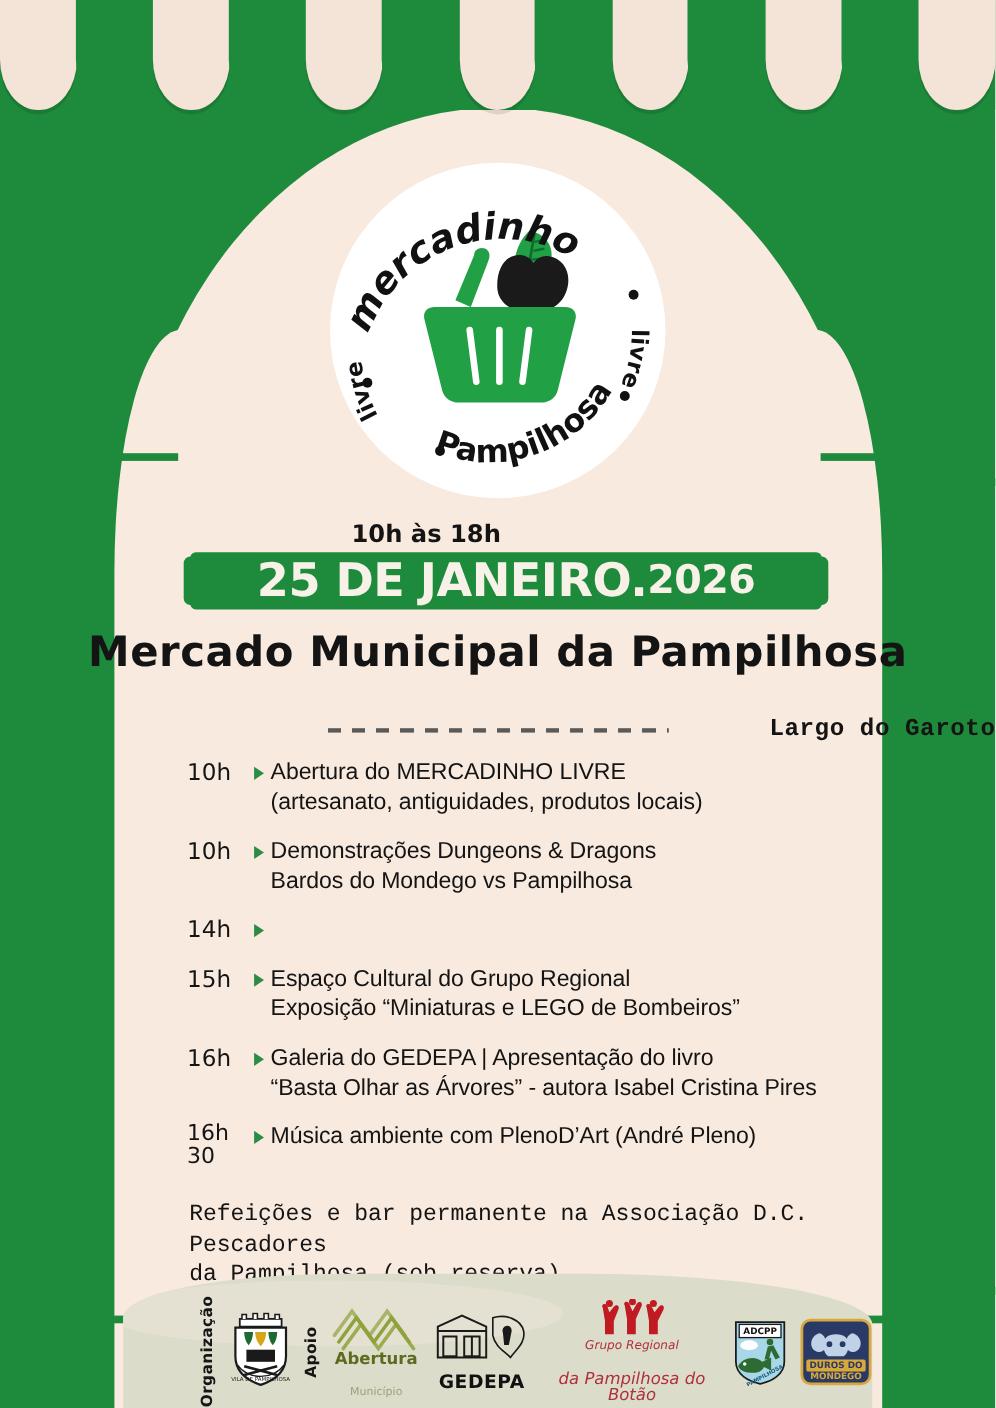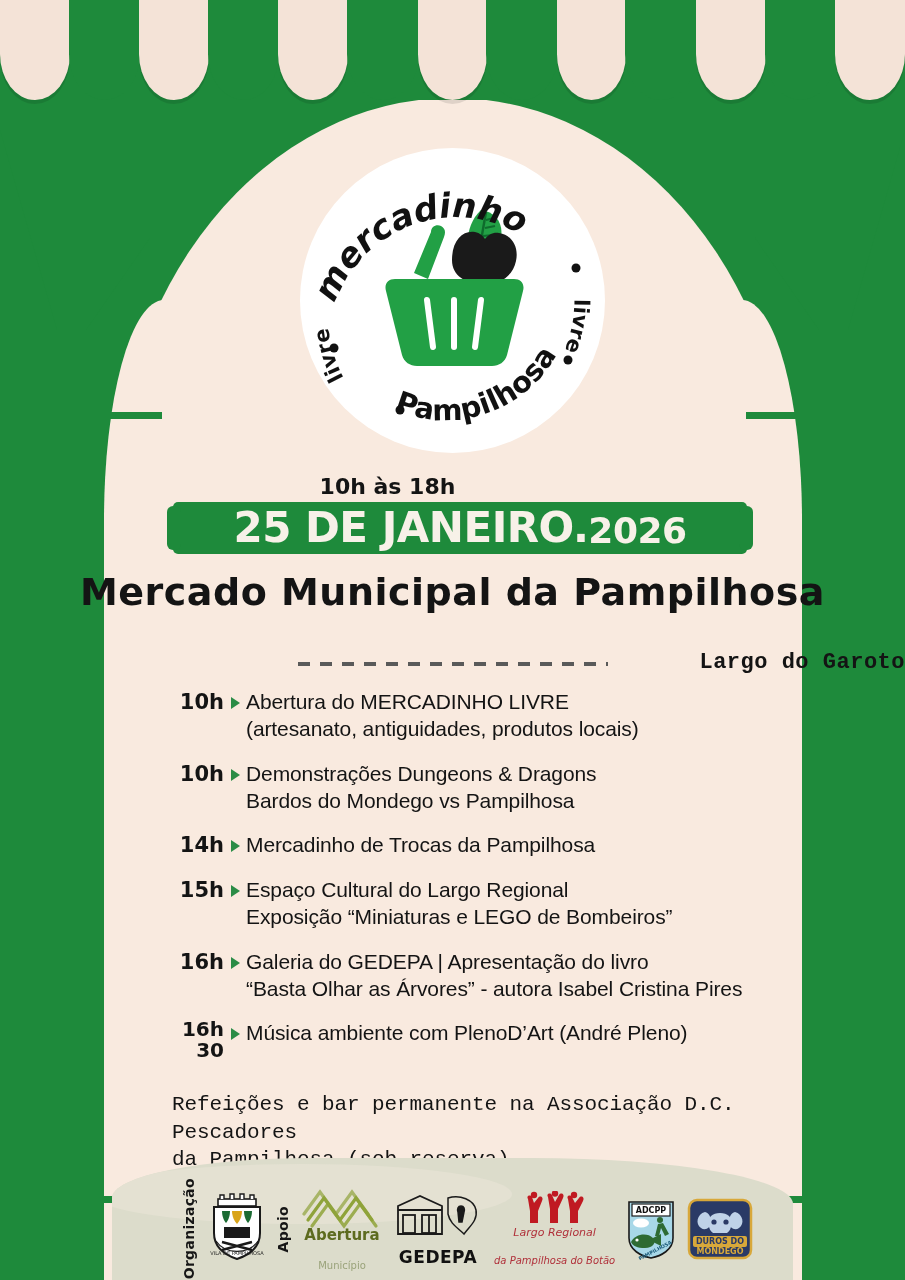--- a/index.html
+++ b/index.html
@@ -181,21 +181,21 @@
     background:#1E8A3B;
     border-radius:6px;
   }
   .date-line{
     font-family:"DejaVu Sans", sans-serif;
     font-weight:bold;
     color:#F7F1E8;
     white-space:nowrap;
     line-height:1;
     display:flex;
-    align-items:flex-end;
+    align-items:center;
   }
   .date-main{ font-size:42px; letter-spacing:-0.5px; }
   .date-year{ font-size:36px; letter-spacing:-0.5px; }
 
   
   .venue{
     position:absolute;
     left:0; right:0;
     top:570px;
     text-align:center;
@@ -237,23 +237,22 @@
     width:640px;
   }
   .sched-row{
     display:flex;
     align-items:flex-start;
     margin-bottom:17px;
   }
   .sched-time{
     width:54px;
     flex:0 0 54px;
-    text-align:right;
     font-family:"DejaVu Sans", sans-serif;
-    font-weight:bold;
+    font-weight:normal;
     font-size:21px;
     color:#141414;
     line-height:1.28;
     padding-top:1px;
     white-space:pre-line;
   }
   .sched-time.two{
     font-size:20px;
     line-height:1.05;
     padding-top:0px;
@@ -476,29 +475,28 @@
         </div>
       <div class="sched-text">Demonstrações Dungeons &amp; Dragons
 Bardos do Mondego vs Pampilhosa</div>
     </div>
 
     <div class="sched-row">
       <div class="sched-time">14h</div>
       <div class="sched-arrow">
           <span class="tri"></span>
         </div>
-      <div class="sched-text">Mercadinho de Trocas da Pampilhosa</div>
     </div>
 
     <div class="sched-row">
       <div class="sched-time">15h</div>
       <div class="sched-arrow">
           <span class="tri"></span>
         </div>
-      <div class="sched-text">Espaço Cultural do Largo Regional
+      <div class="sched-text">Espaço Cultural do Grupo Regional
 Exposição “Miniaturas e LEGO de Bombeiros”</div>
     </div>
 
     <div class="sched-row">
       <div class="sched-time">16h</div>
       <div class="sched-arrow">
           <span class="tri"></span>
         </div>
       <div class="sched-text">Galeria do GEDEPA | Apresentação do livro
 “Basta Olhar as Árvores” - autora Isabel Cristina Pires</div>
@@ -574,22 +572,22 @@
       <svg width="66" height="34" viewBox="0 0 66 34">
         <g fill="#C01A22">
           <path d="M6,8 C4,5 8,3 10,6 L12,12 L16,7 C18,4 22,6 20,10 L16,20 L16,32 L8,32 L8,20 Z"></path>
           <path d="M26,6 C24,3 28,1 30,4 L33,11 L37,4 C39,1 43,3 41,7 L36,18 L36,32 L28,32 L28,18 Z"></path>
           <path d="M46,8 C44,5 48,3 50,6 L53,12 L57,7 C59,4 63,6 61,10 L56,20 L56,32 L48,32 L48,20 Z"></path>
           <circle cx="12" cy="4" r="3.2"></circle>
             <circle cx="33" cy="2.5" r="3.2"></circle>
             <circle cx="52" cy="4" r="3.2"></circle>
         </g>
       </svg>
-      <div class="logo-cap" style="color:#B0303A;font-style:italic;font-size:11px;margin-top:2px;">Largo Regional</div>
-      <div class="logo-cap" style="color:#B0303A;font-style:italic;font-size:10px;text-align:center;">da Pampilhosa do Botão</div>
+      <div class="logo-cap" style="color:#B0303A;font-style:italic;font-size:11px;margin-top:2px;">Grupo Regional</div>
+      <div class="logo-cap" style="color:#B0303A;font-style:italic;font-size:15px;text-align:center;">da Pampilhosa do Botão</div>
     </div>
 
     <div class="logo-slot">
       <svg width="52" height="62" viewBox="0 0 52 62">
         <path d="M4,4 L48,4 L48,40 C48,52 36,58 26,60 C16,58 4,52 4,40 Z" fill="#A8D8E8" stroke="#1a1a1a" stroke-width="1.6"></path>
         <rect x="7" y="6" width="38" height="12" fill="#FFFFFF" stroke="#1a1a1a" stroke-width="1.2"></rect>
         <text x="26" y="15" text-anchor="middle" font-family="DejaVu Sans, sans-serif" font-size="8" font-weight="bold" fill="#111">ADCPP</text>
         <ellipse cx="16" cy="25" rx="8" ry="4.5" fill="#FFFFFF"></ellipse>
         <path d="M6,44 C10,36 22,34 28,40 C32,44 28,50 20,50 C12,50 8,48 6,44 Z" fill="#2E6B33"></path>
         <path d="M28,40 L36,36 L36,48 L28,44 Z" fill="#2E6B33"></path>

